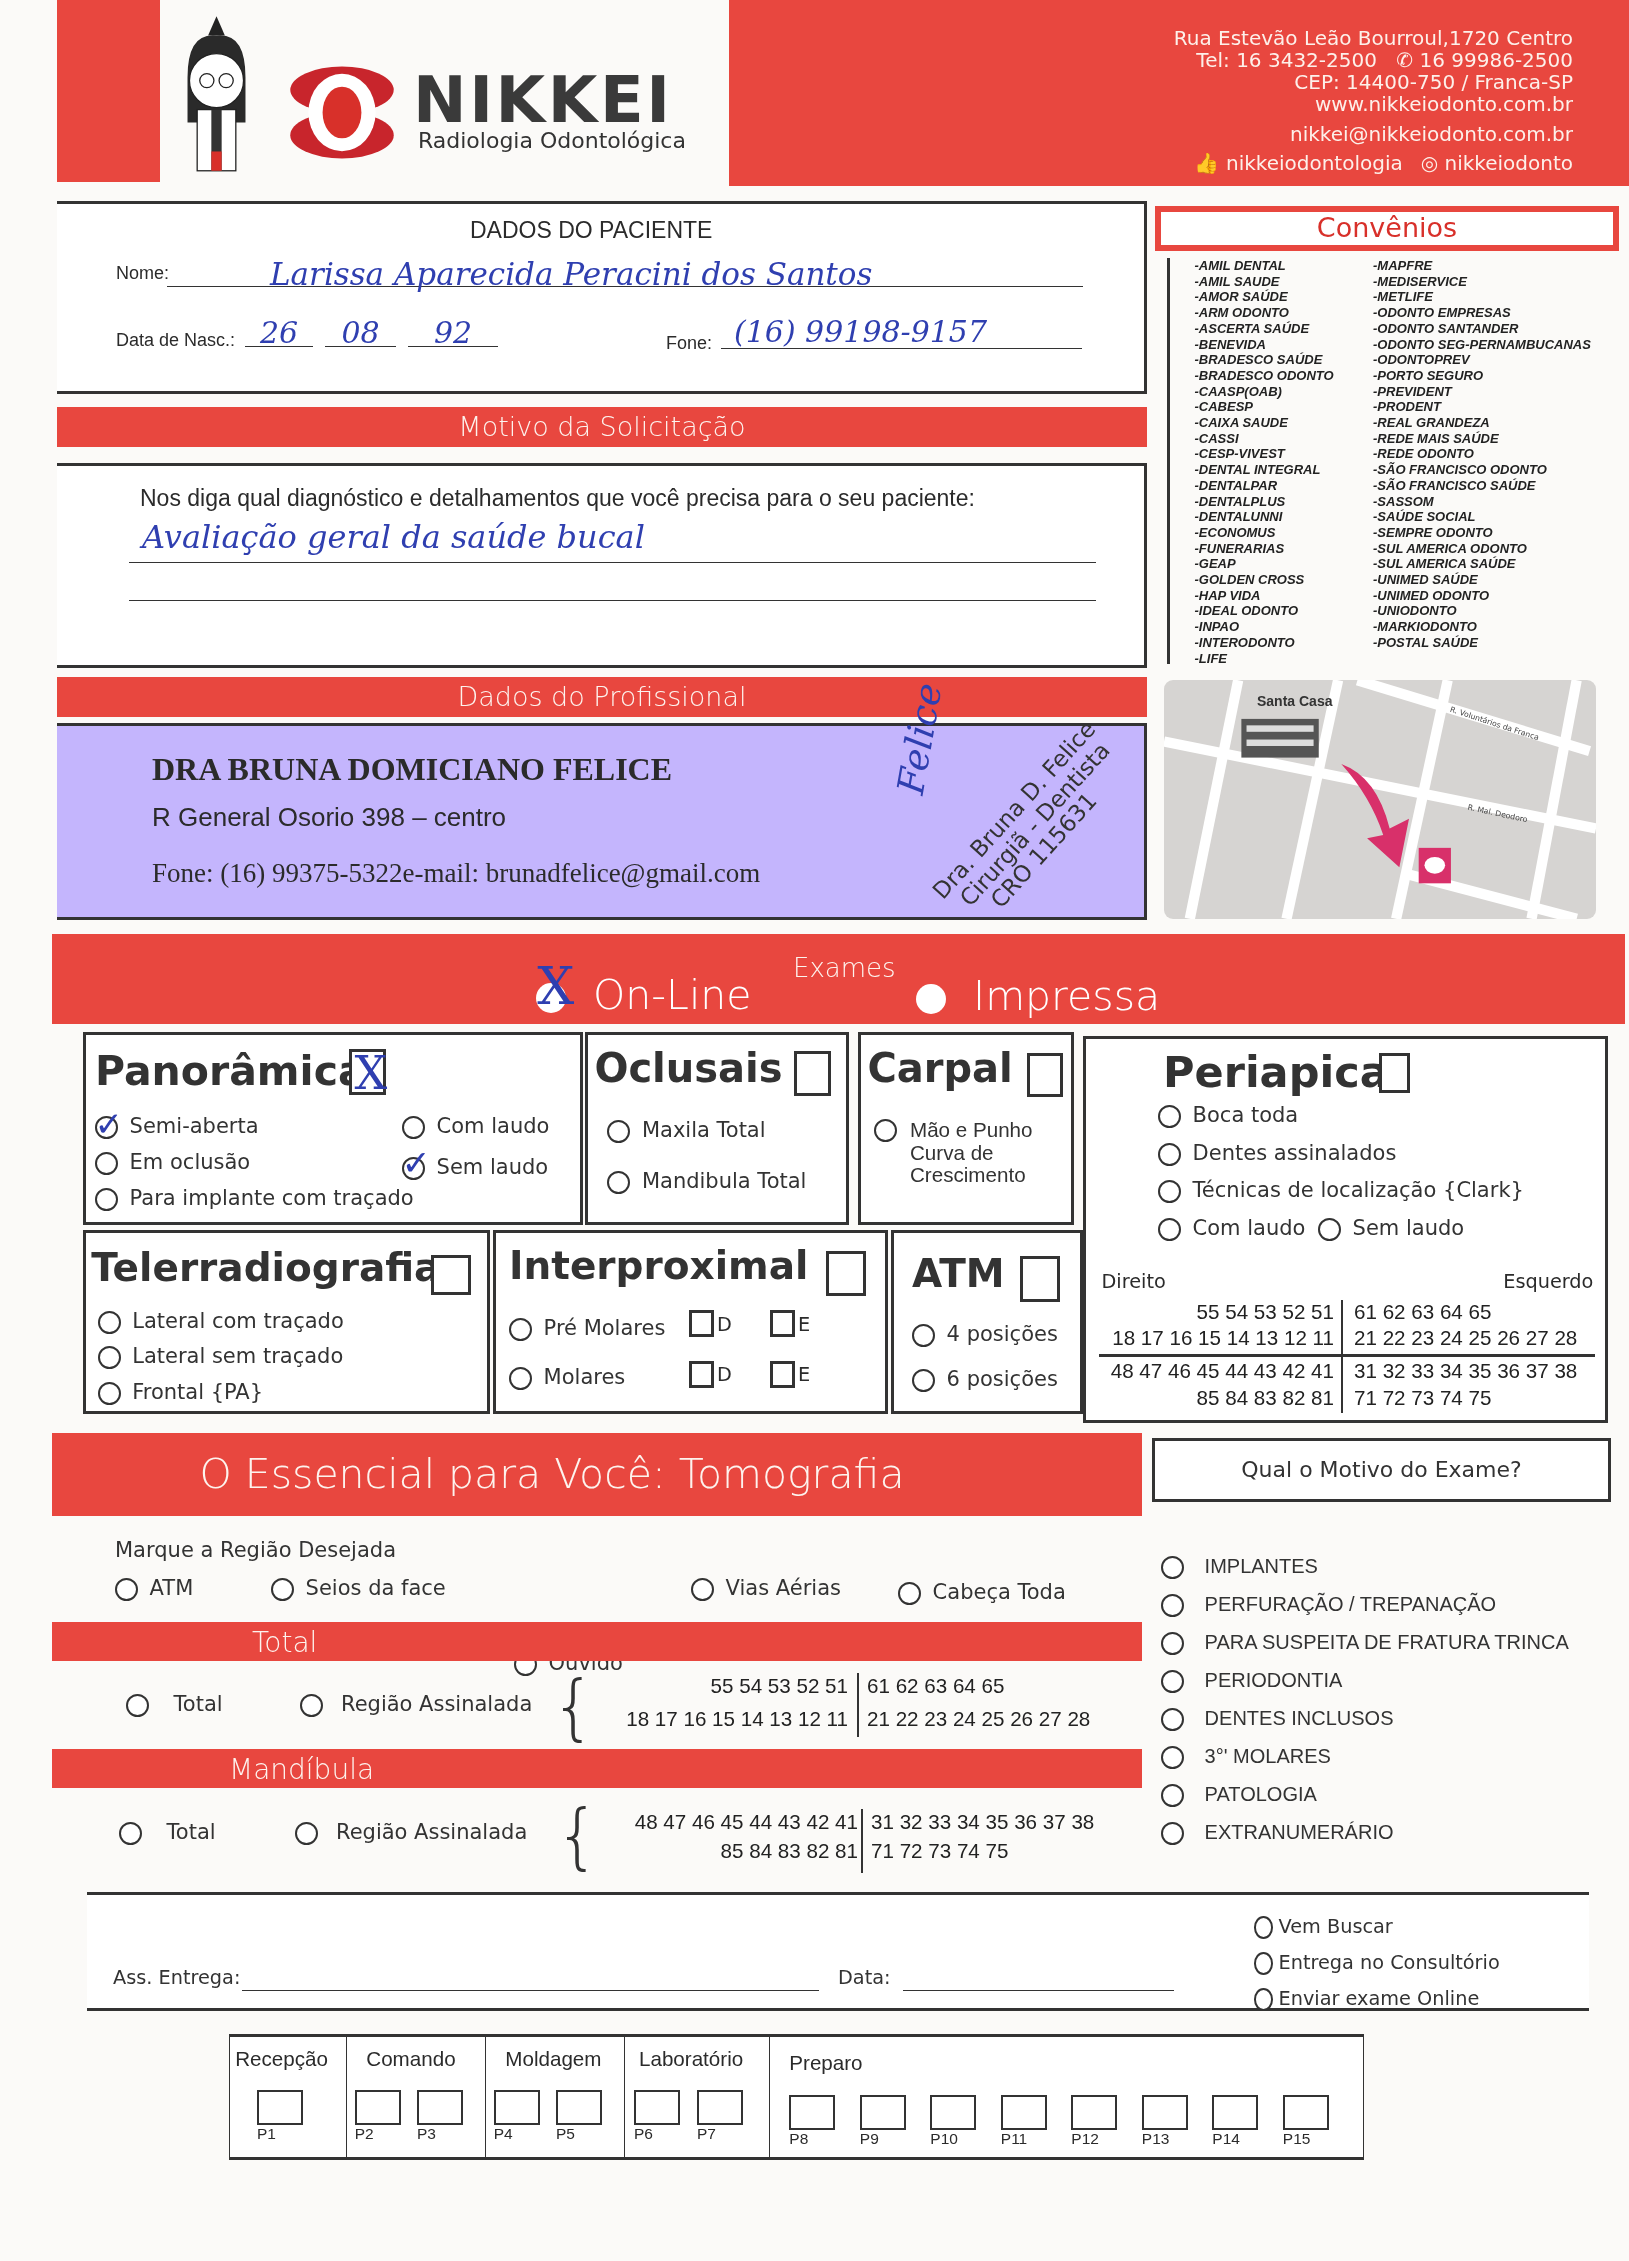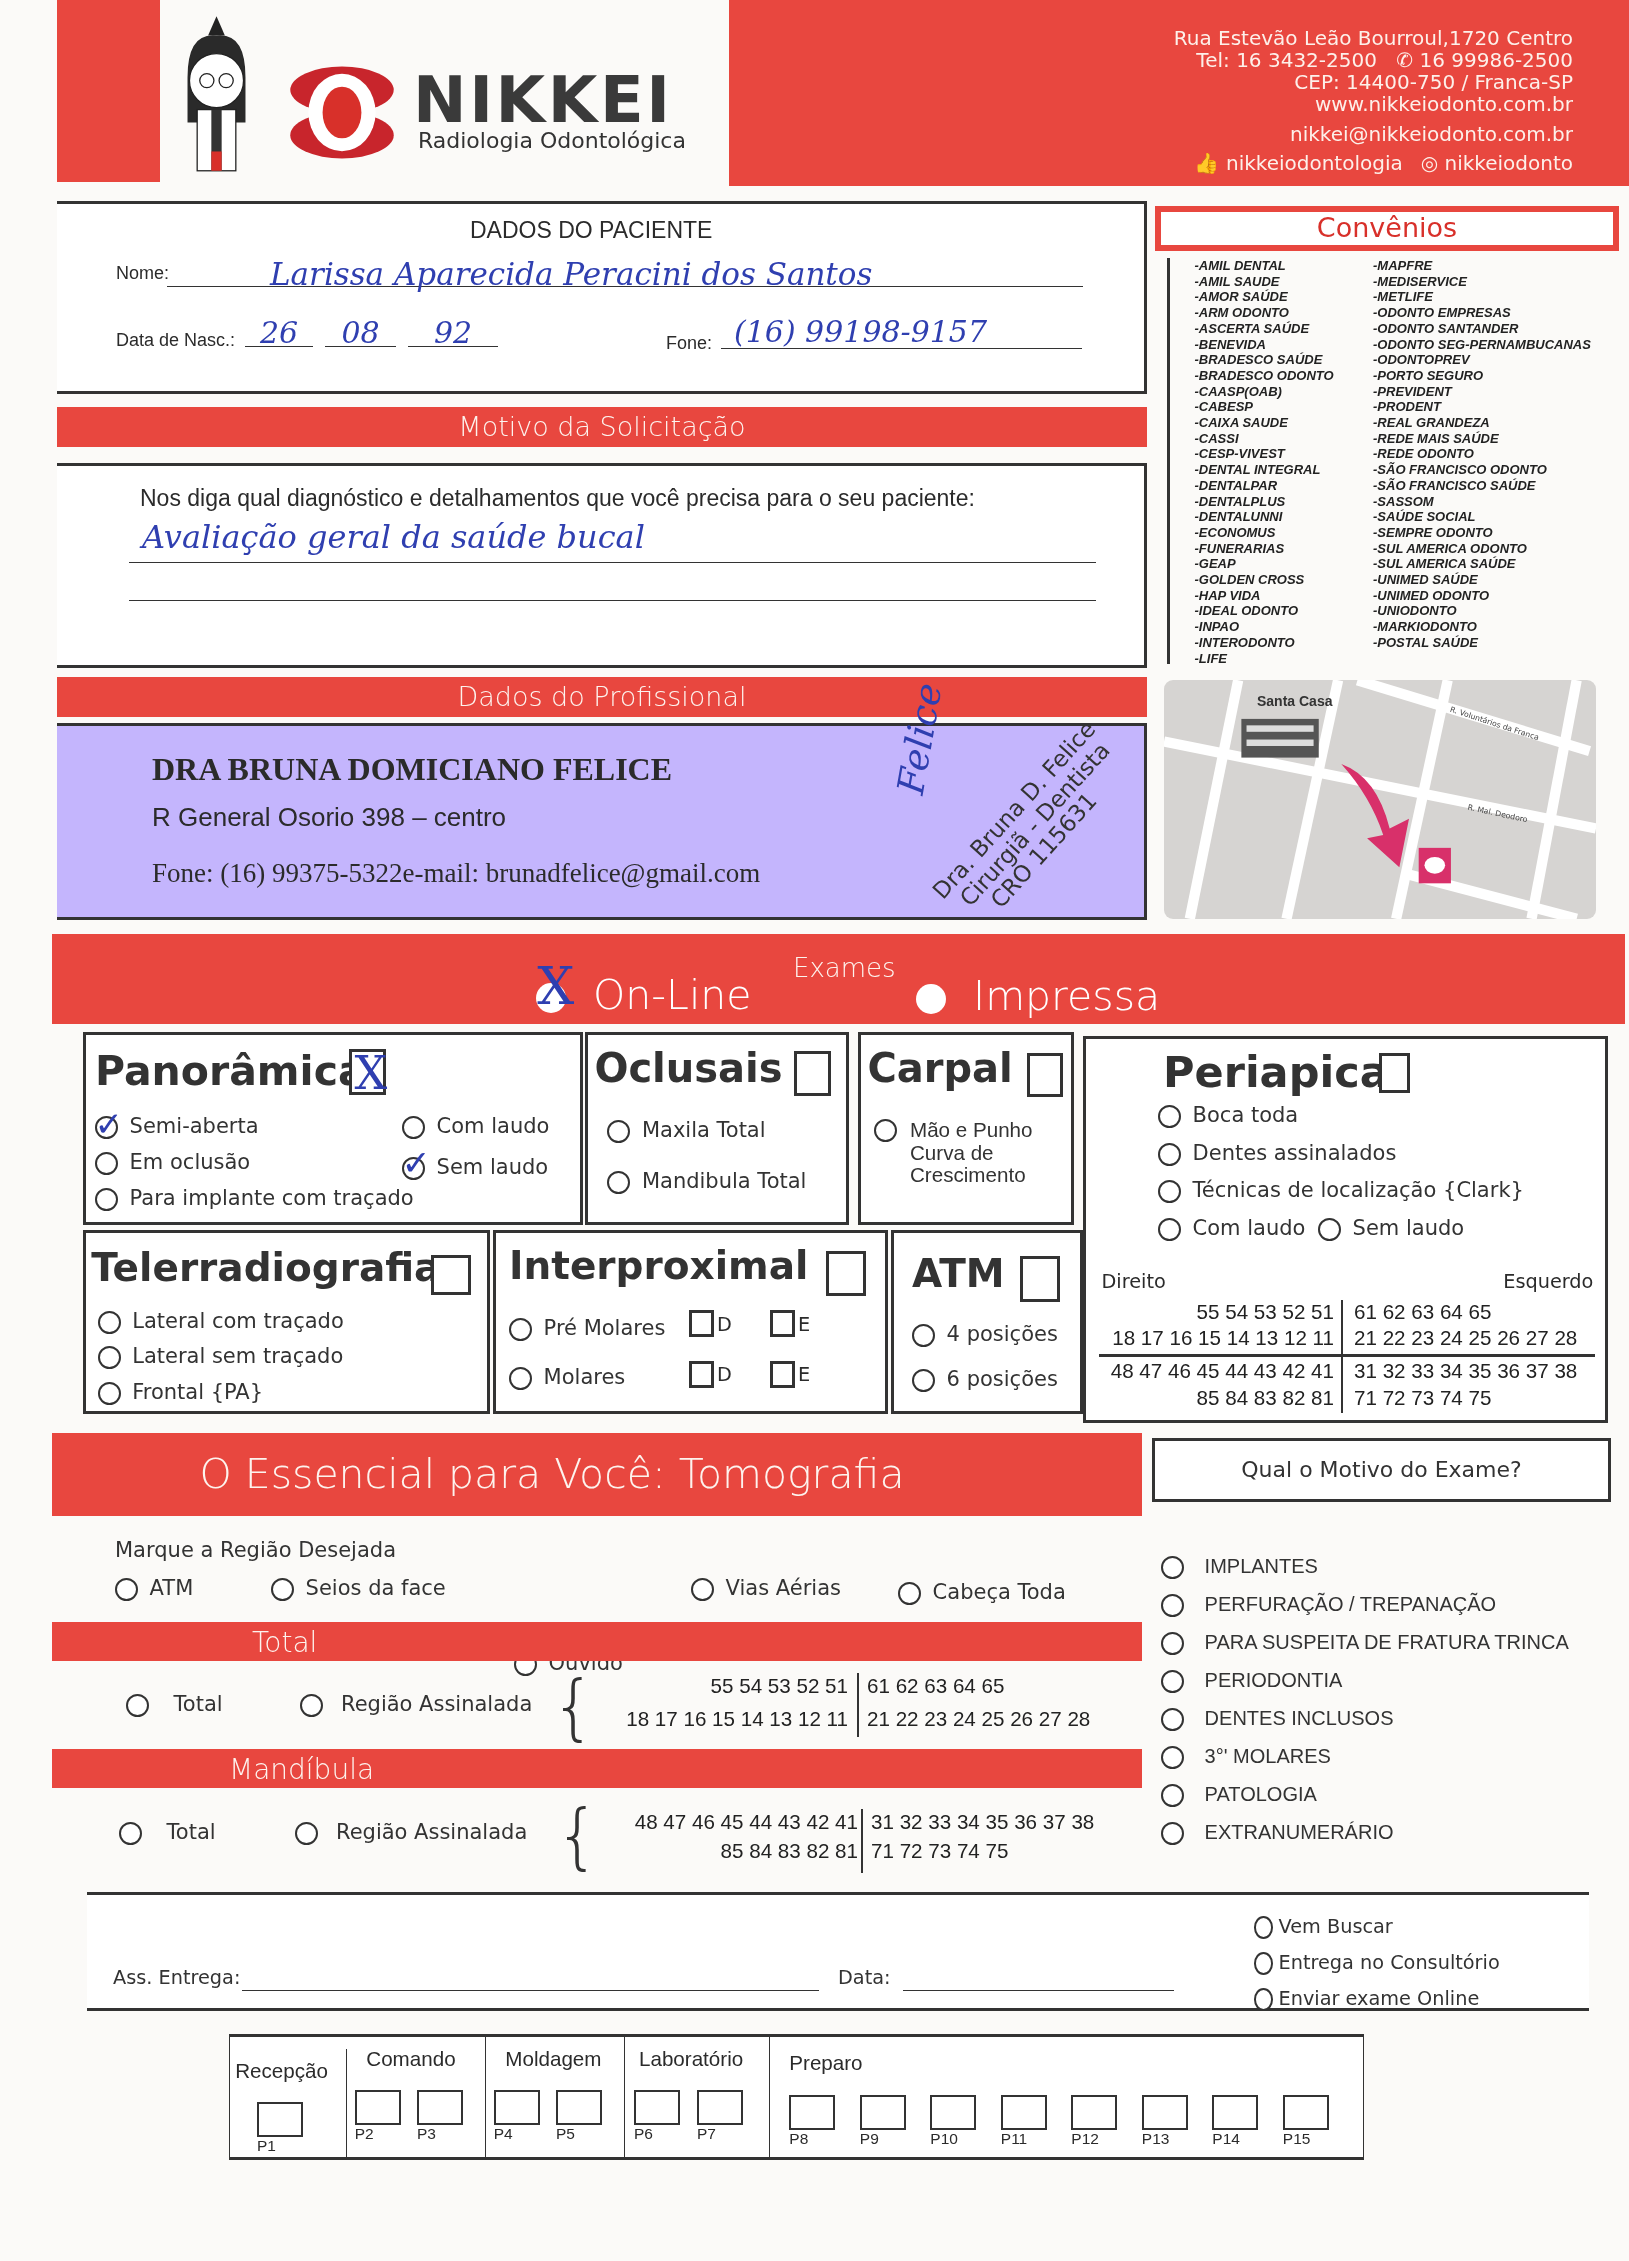--- a/index.html
+++ b/index.html
@@ -336,21 +336,21 @@
   <div class="abs" style="left:751px;top:71px;font-size:19.3px;color:#333;">Data:</div>
   <div class="abs line" style="left:816px;top:70px;width:271px;height:26px;"></div>
   <div class="abs" style="left:1167px;top:14px;font-size:19.3px;color:#333;line-height:36px;">
     <div><span class="radio" style="margin-right:5.2px;width:19.3px;height:23px;"></span><span>Vem Buscar</span></div>
     <div><span class="radio" style="margin-right:5.2px;width:19.3px;height:23px;"></span><span>Entrega no Consultório</span></div>
     <div><span class="radio" style="margin-right:5.2px;width:19.3px;height:23px;"></span><span>Enviar exame Online</span></div>
   </div>
 </div>
 
 <div class="abs" style="left:229px;top:2034px;width:1135px;height:126px;border-top:3.2px solid #333;border-bottom:3.2px solid #333;border-left:1.3px solid #333;border-right:1.9px solid #333;display:flex;font-family:'Liberation Sans',sans-serif;background:#fff;">
-  <div style="width:117px;border-right:1.3px solid #333;position:relative;margin-top:12px;">
+  <div style="width:117px;border-right:1.3px solid #333;position:relative;">
     <div style="font-size:20.6px;padding:10.3px 0 0 5.2px;">Recepção</div>
     <div class="abs" style="left:27px;top:53px;"><div class="chk" style="width:46px;height:35px;border-width:2.6px;"></div><div style="font-size:15.5px;">P1</div></div>
   </div>
   <div style="width:139px;border-right:1.3px solid #333;position:relative;">
     <div style="font-size:20.6px;padding:10.3px 0 0 19.3px;">Comando</div>
     <div class="abs" style="left:7.7px;top:53px;"><div class="chk" style="width:46px;height:35px;border-width:2.6px;"></div><div style="font-size:15.5px;">P2</div></div>
     <div class="abs" style="left:70px;top:53px;"><div class="chk" style="width:46px;height:35px;border-width:2.6px;"></div><div style="font-size:15.5px;">P3</div></div>
   </div>
   <div style="width:139px;border-right:1.3px solid #333;position:relative;">
     <div style="font-size:20.6px;padding:10.3px 0 0 19.3px;">Moldagem</div>

